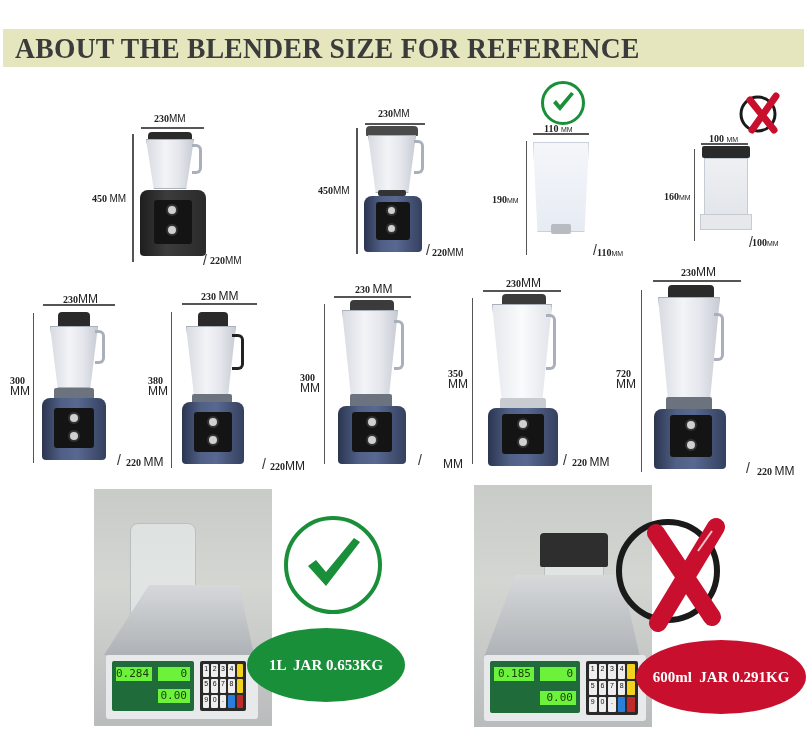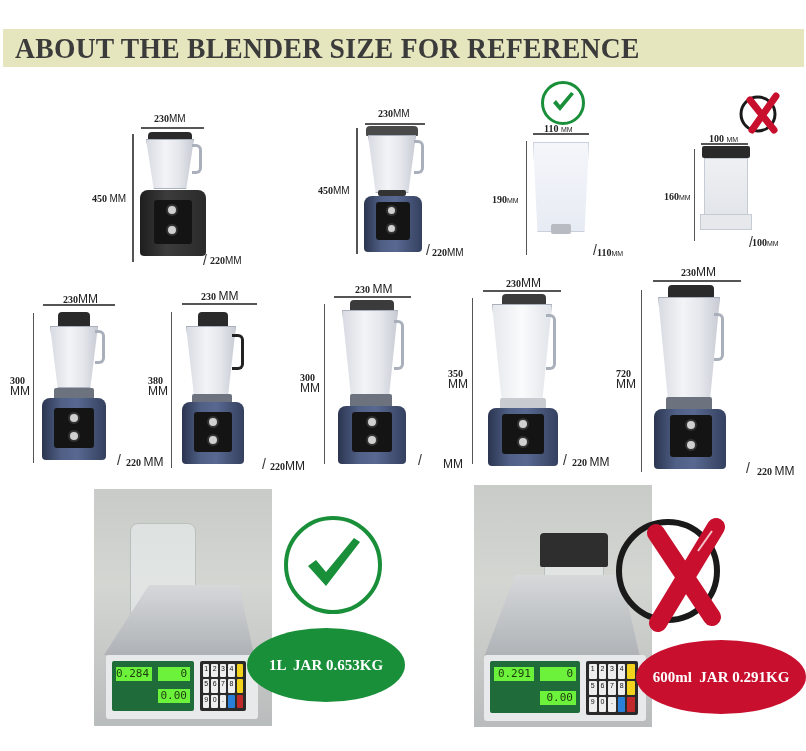--- a/index.html
+++ b/index.html
@@ -232,21 +232,21 @@
     </svg>
 </div>
 <div class="oval" style="left:247px;top:628px;width:158px;height:74px;background:#1a8f3a;font-size:15px;">1L  JAR 0.653KG</div>
 
 <div class="photo" style="left:474px;top:485px;width:178px;height:242px;">
   <div class="jarphoto" style="left:70px;top:60px;width:60px;height:100px;border-radius:3px;"></div>
   <div style="position:absolute;left:66px;top:48px;width:68px;height:34px;background:#2e2e2e;border-radius:4px 4px 2px 2px;"></div>
   <div class="scale-top" style="left:10px;top:90px;width:156px;height:82px;clip-path:polygon(20% 0,88% 0,100% 100%,0 100%);"></div>
   <div class="scale-front" style="left:10px;top:170px;width:162px;height:66px;"></div>
   <div class="lcdpanel" style="left:16px;top:176px;width:90px;height:52px;"></div>
-  <div class="lcd" style="left:20px;top:182px;width:40px;">0.291</div>
+  <div class="lcd" style="left:20px;top:182px;width:40px;">0.185</div>
   <div class="lcd" style="left:66px;top:182px;width:36px;">0</div>
   <div class="lcd" style="left:66px;top:206px;width:36px;">0.00</div>
   <div class="keypad" style="left:112px;top:176px;width:52px;height:54px;">
     <span class="key">1</span>
     <span class="key">2</span>
     <span class="key">3</span>
     <span class="key">4</span>
     <span class="key y"></span>
     <span class="key">5</span>
     <span class="key">6</span>

